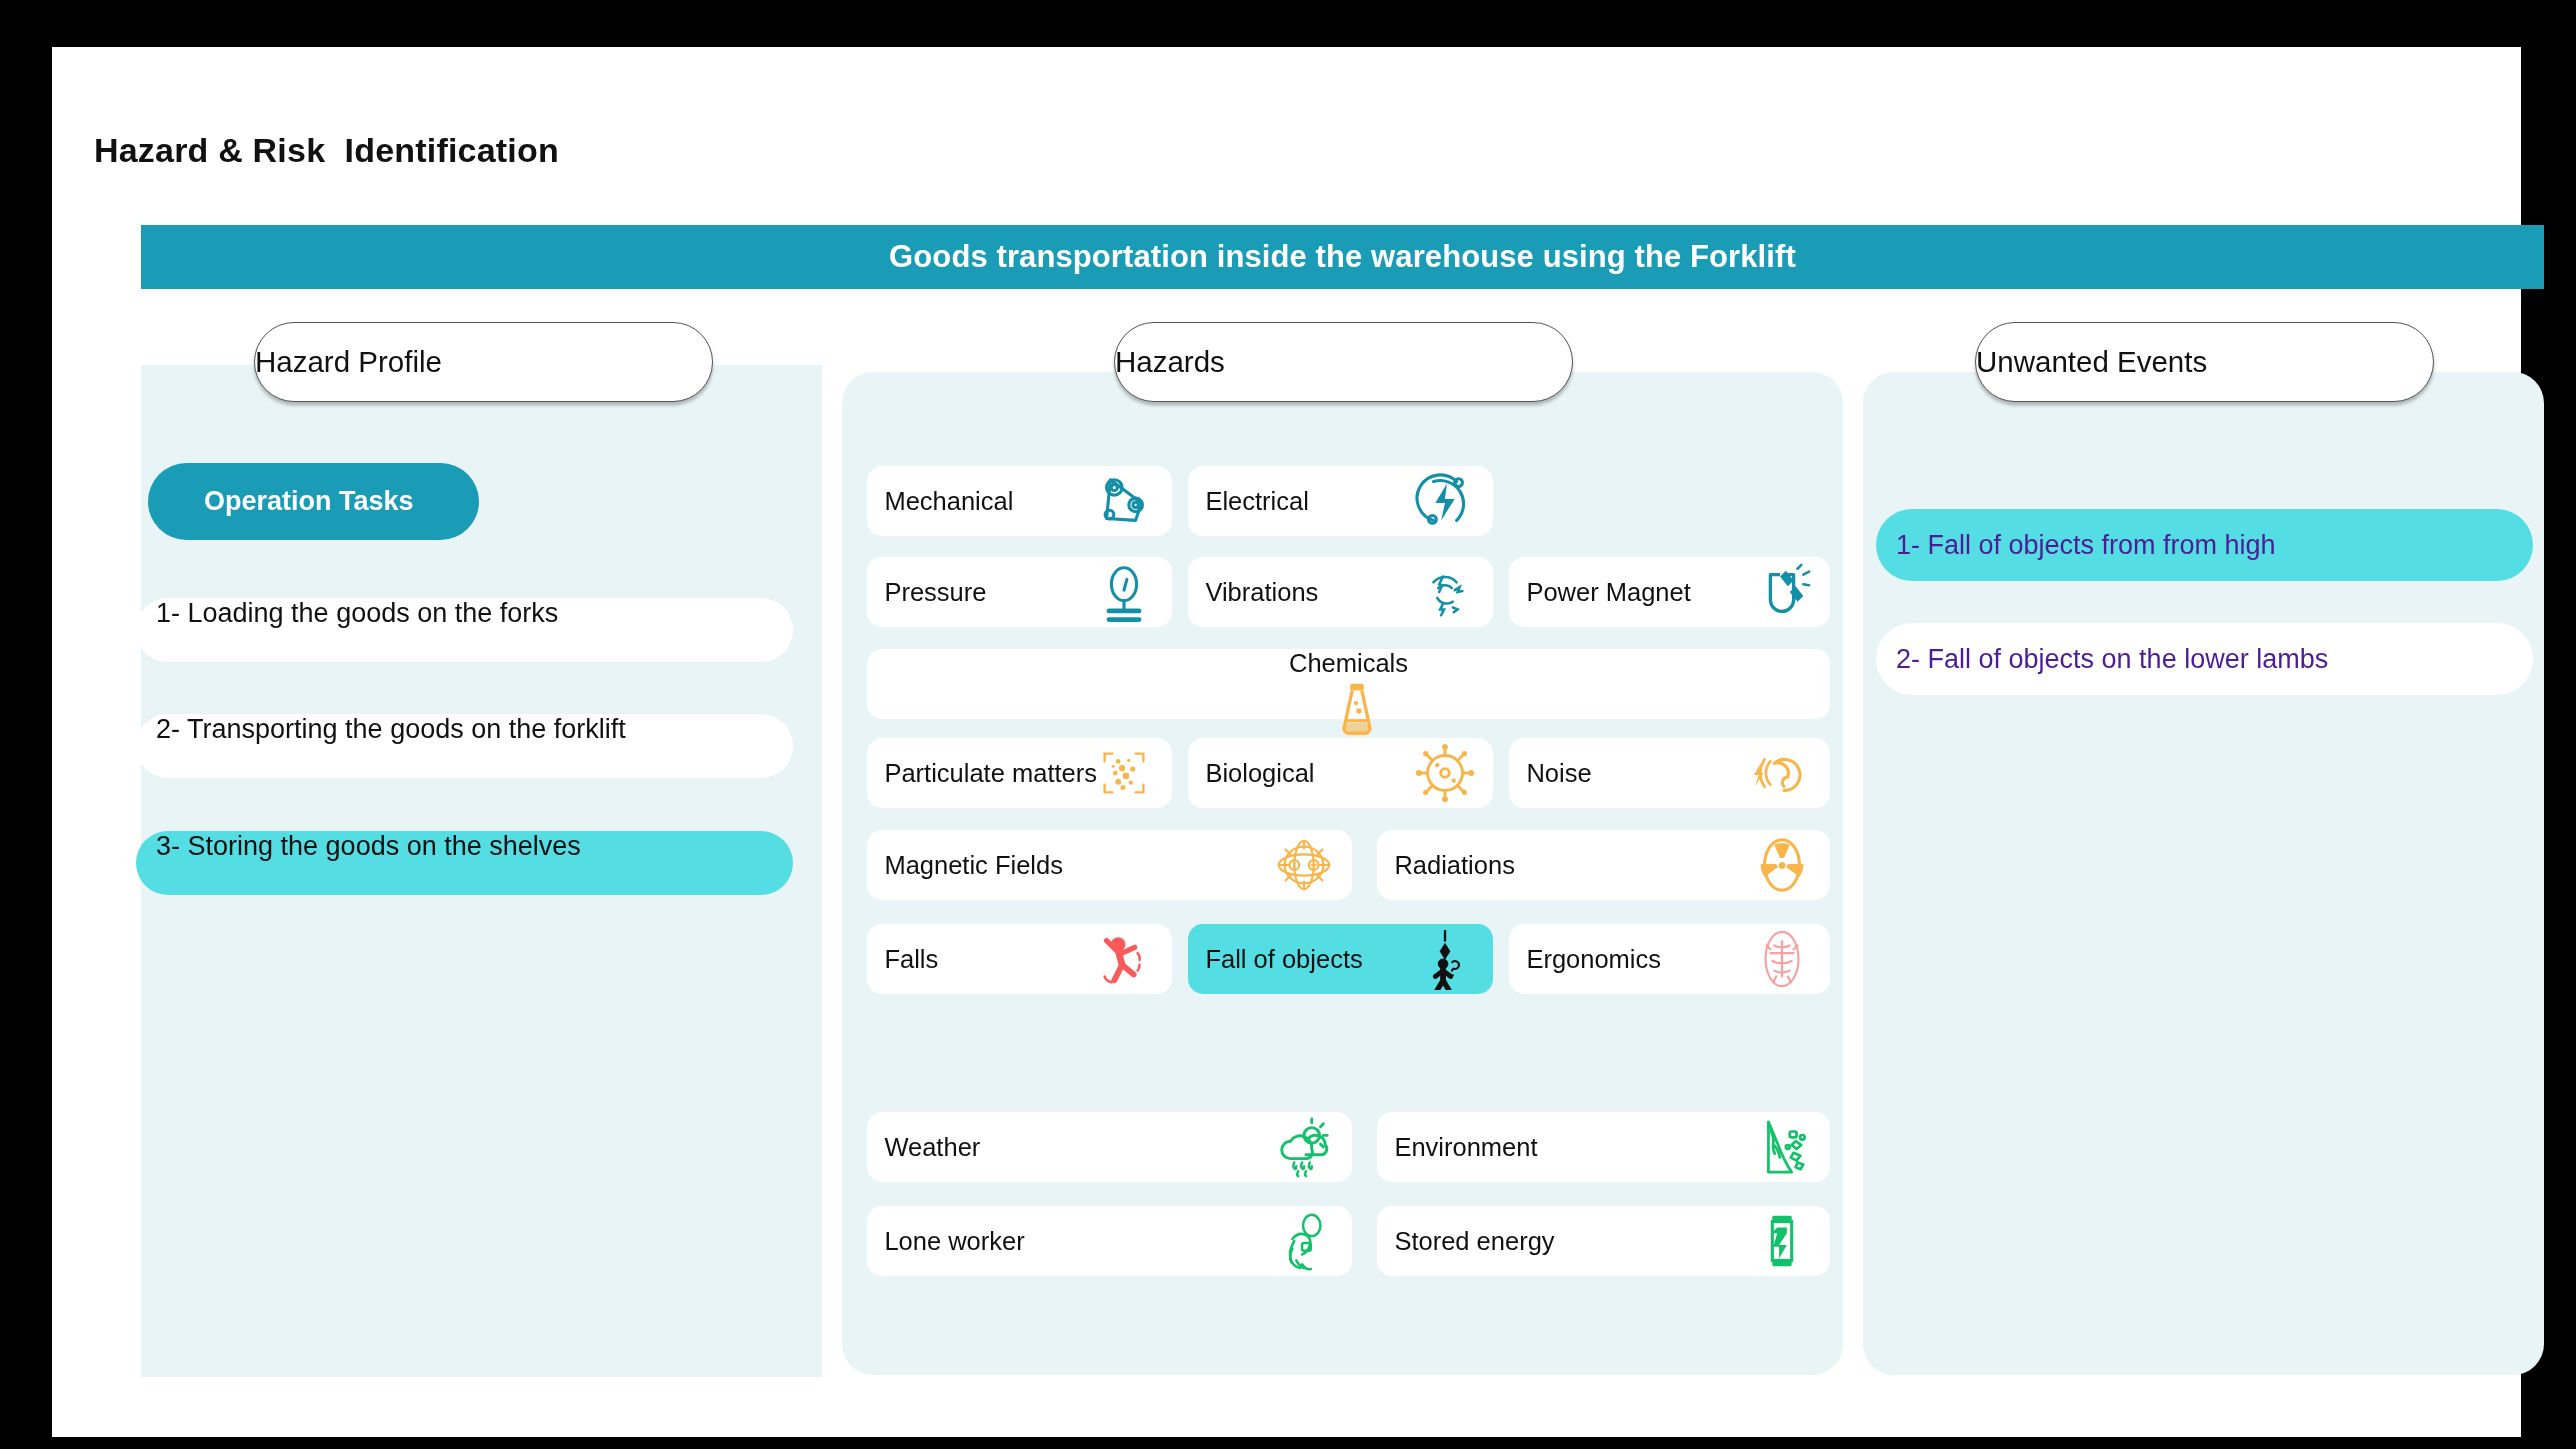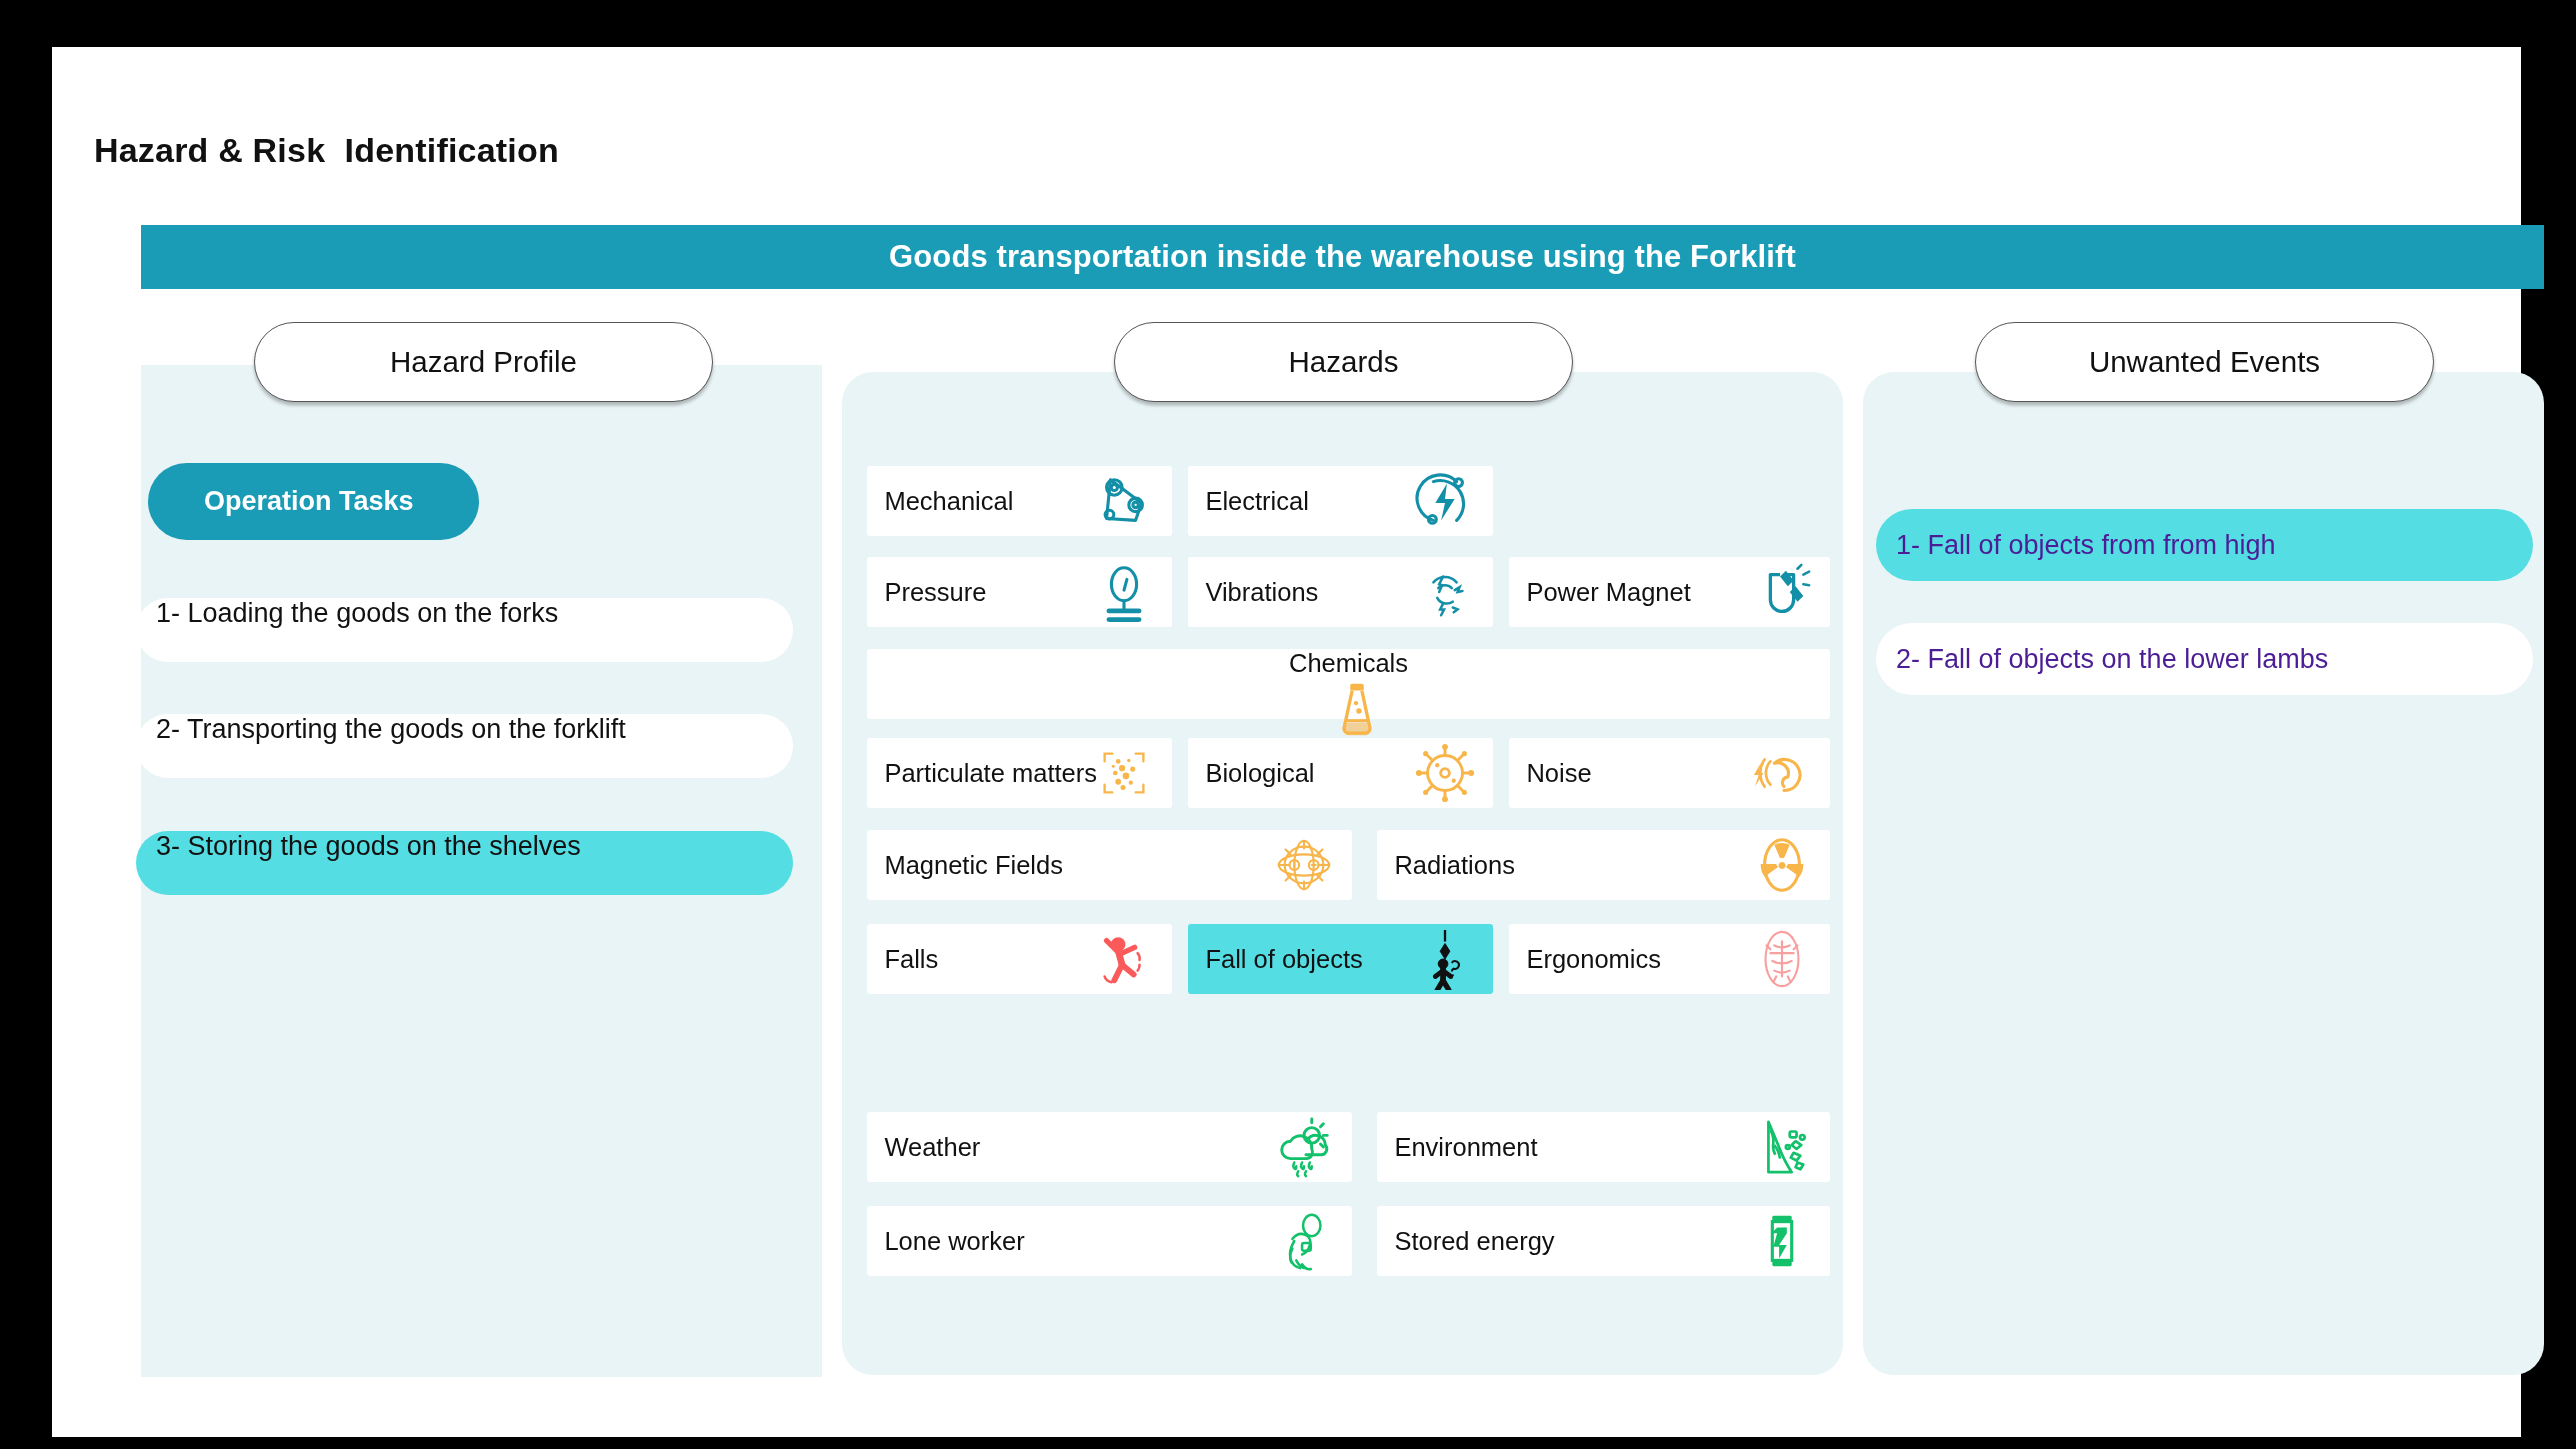--- a/index.html
+++ b/index.html
@@ -11,21 +11,21 @@
   .banner{position:absolute;left:89px;top:178px;width:2403px;height:64px;background:#1a9cb7;
           display:flex;align-items:center;justify-content:center;}
   .banner span{color:#fff;font-size:31px;font-weight:bold;letter-spacing:0.1px;}
 
   .panel{position:absolute;background:#e9f4f6;}
   .panel-1{left:89px;top:318px;width:681px;height:1012px;}
   .panel-2{left:790px;top:325px;width:1001px;height:1003px;border-radius:31px;}
   .panel-3{left:1811px;top:325px;width:681px;height:1003px;border-radius:31px;}
 
   .hdr-pill{position:absolute;height:78px;background:#fff;border:1.7px solid #555;border-radius:40px;
-            box-shadow:0 3.4px 3.4px rgba(0,0,0,.25);display:flex;align-items:center;justify-content:center;}
+            box-shadow:0 3.4px 3.4px rgba(0,0,0,.25);display:flex;align-items:center;justify-content:flex-start;}
   .hdr-pill span{font-size:29.5px;color:#111;}
   .hdr-1{left:202px;top:275px;width:457px;}
   .hdr-2{left:1062px;top:275px;width:457px;}
   .hdr-3{left:1923px;top:275px;width:457px;}
 
   .op-tasks{position:absolute;left:96px;top:416px;width:331px;height:77px;background:#1a9cb7;
             border-radius:39px;display:flex;align-items:center;}
   .op-tasks span{color:#fff;font-size:27px;font-weight:bold;margin-left:56px;}
 
   .task{position:absolute;left:84px;width:657px;height:64px;background:#fff;border-radius:36px;
@@ -36,21 +36,21 @@
   .task-1{top:667px;}
   .task-2{top:784px;}
 
   .ue{position:absolute;left:1824px;width:657px;height:72px;background:#fff;border-radius:36px;
       display:flex;align-items:center;}
   .ue span{font-size:27px;color:#4c1d95;margin-left:20px;}
   .ue.sel{background:#54dde3;}
   .ue-0{top:462px;}
   .ue-1{top:576px;}
 
-  .hz{position:absolute;height:70px;background:#fff;border-radius:3px;display:flex;align-items:center;}
+  .hz{position:absolute;height:70px;background:#fff;border-radius:15px;display:flex;align-items:center;}
   .hz.sel{background:#54dde3;}
   .hz .lab{font-size:25.5px;color:#111;margin-left:17.4px;white-space:nowrap;}
   .hz.center{justify-content:flex-start;flex-direction:column;}
   .hz.center .lab{margin-left:0;}
   .hz .ico{position:absolute;right:17.4px;top:50%;transform:translateY(-50%);width:62px;height:62px;
            display:flex;align-items:center;justify-content:center;}
   .hz.center .ico{position:static;transform:none;margin-left:17.4px;}
   .hz .ico svg{width:100%;height:100%;}
 
   .c1{left:815px;width:305px;}

